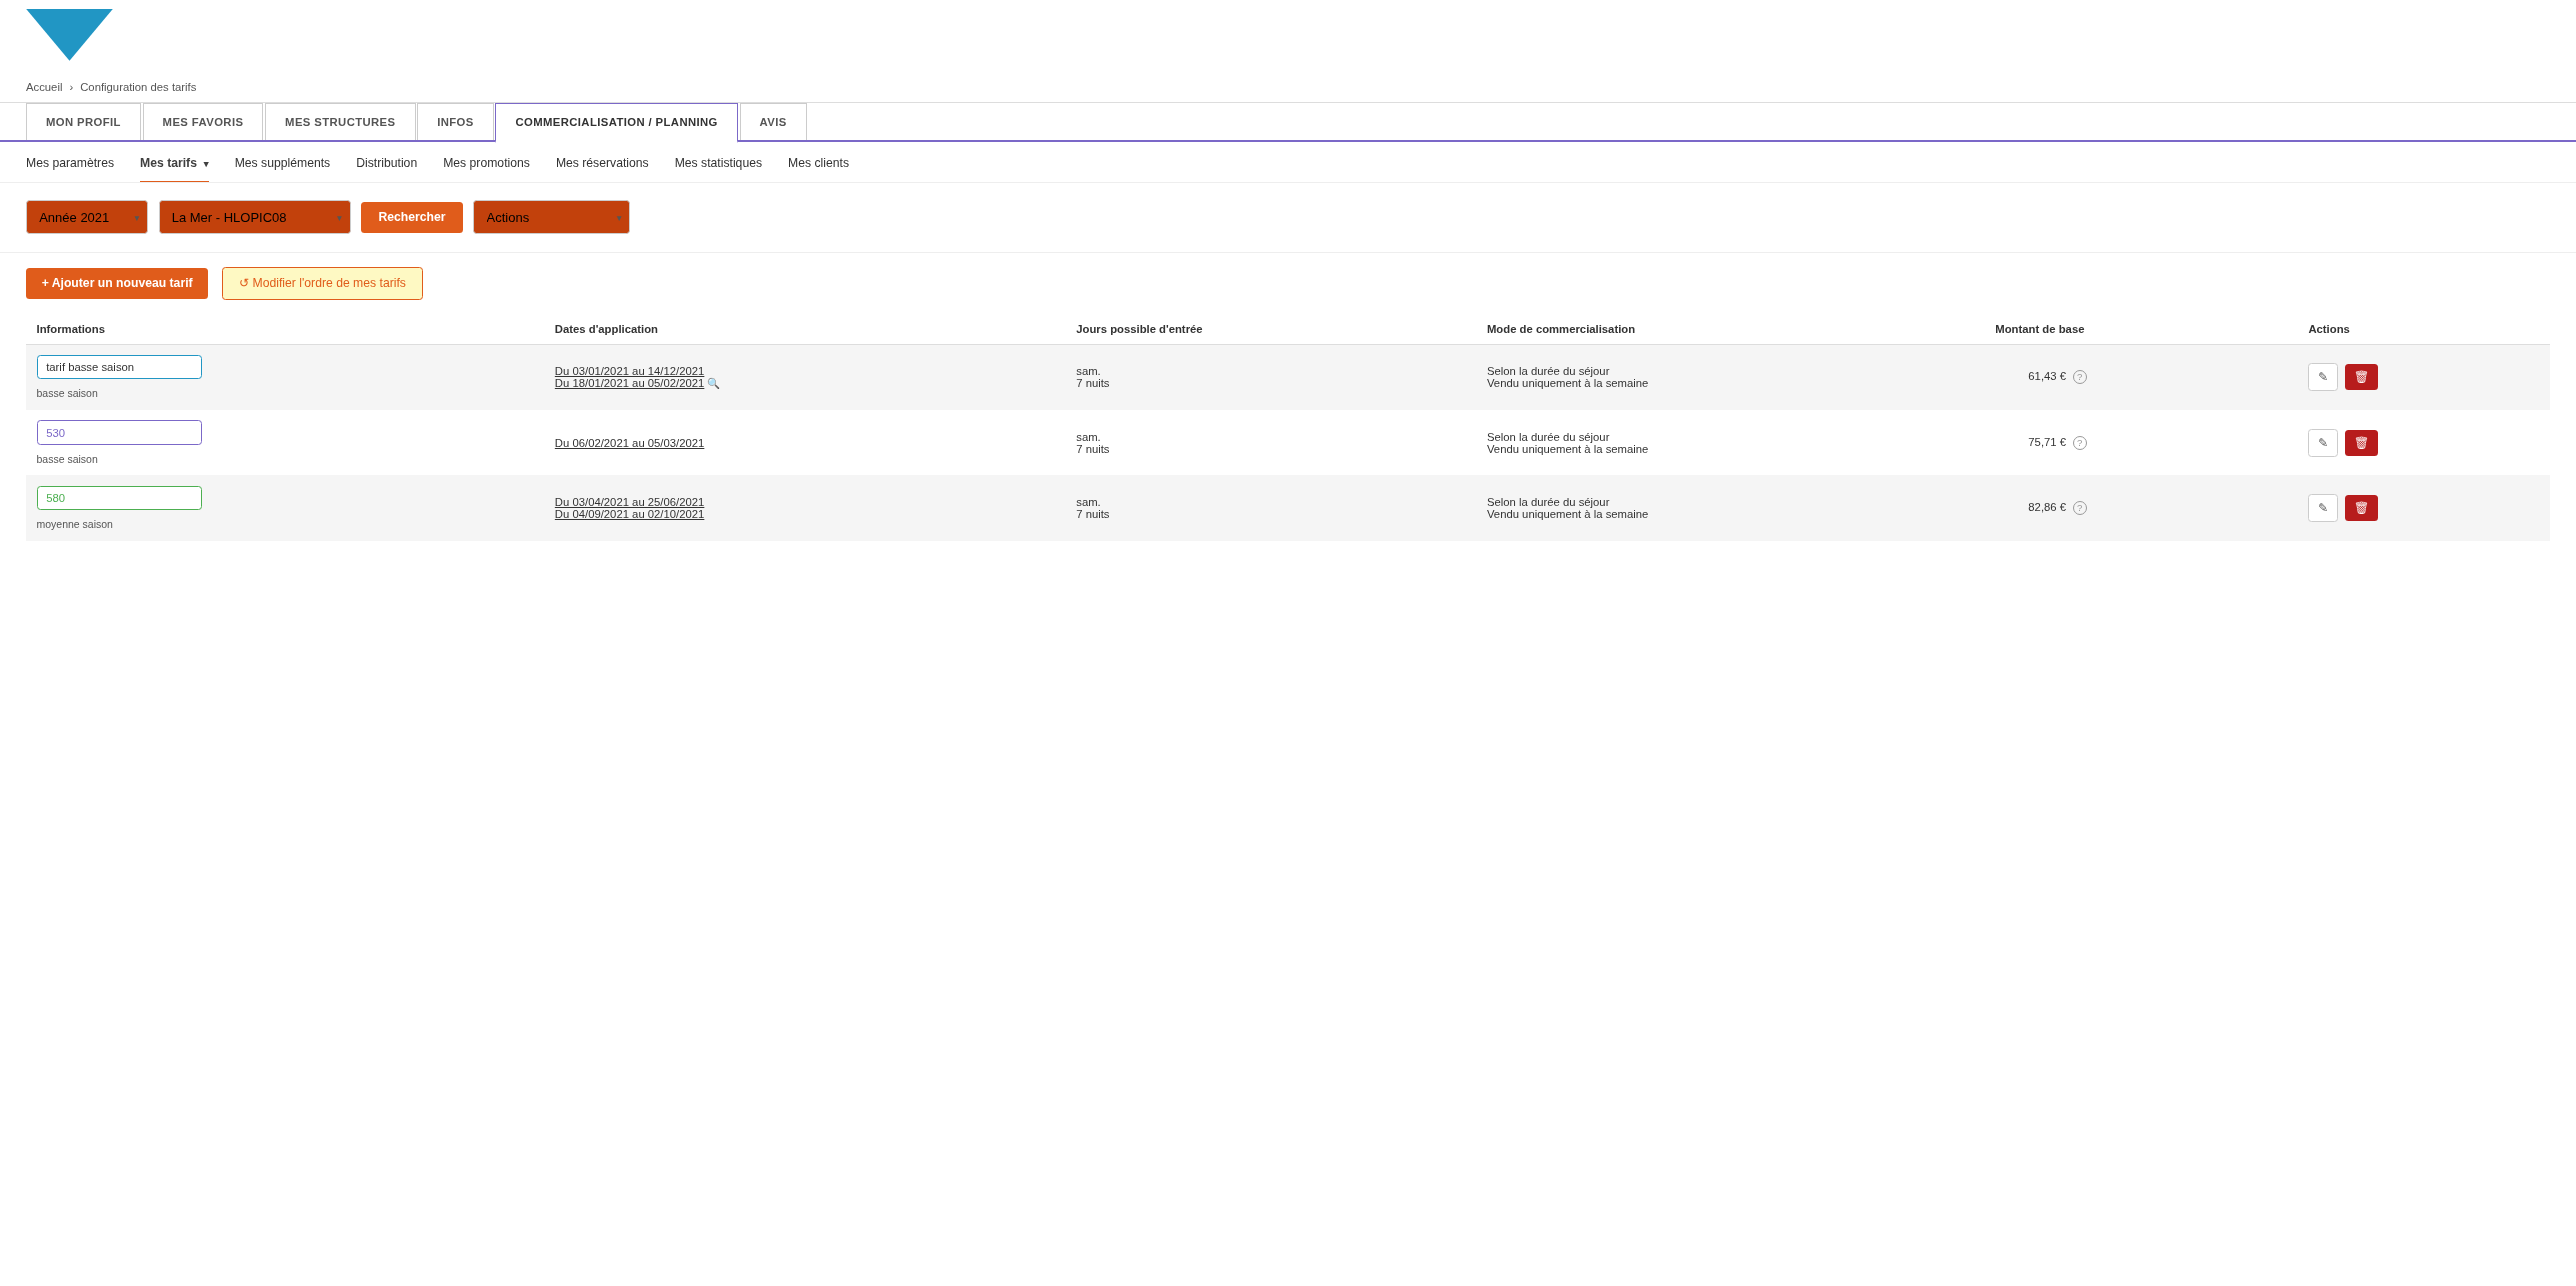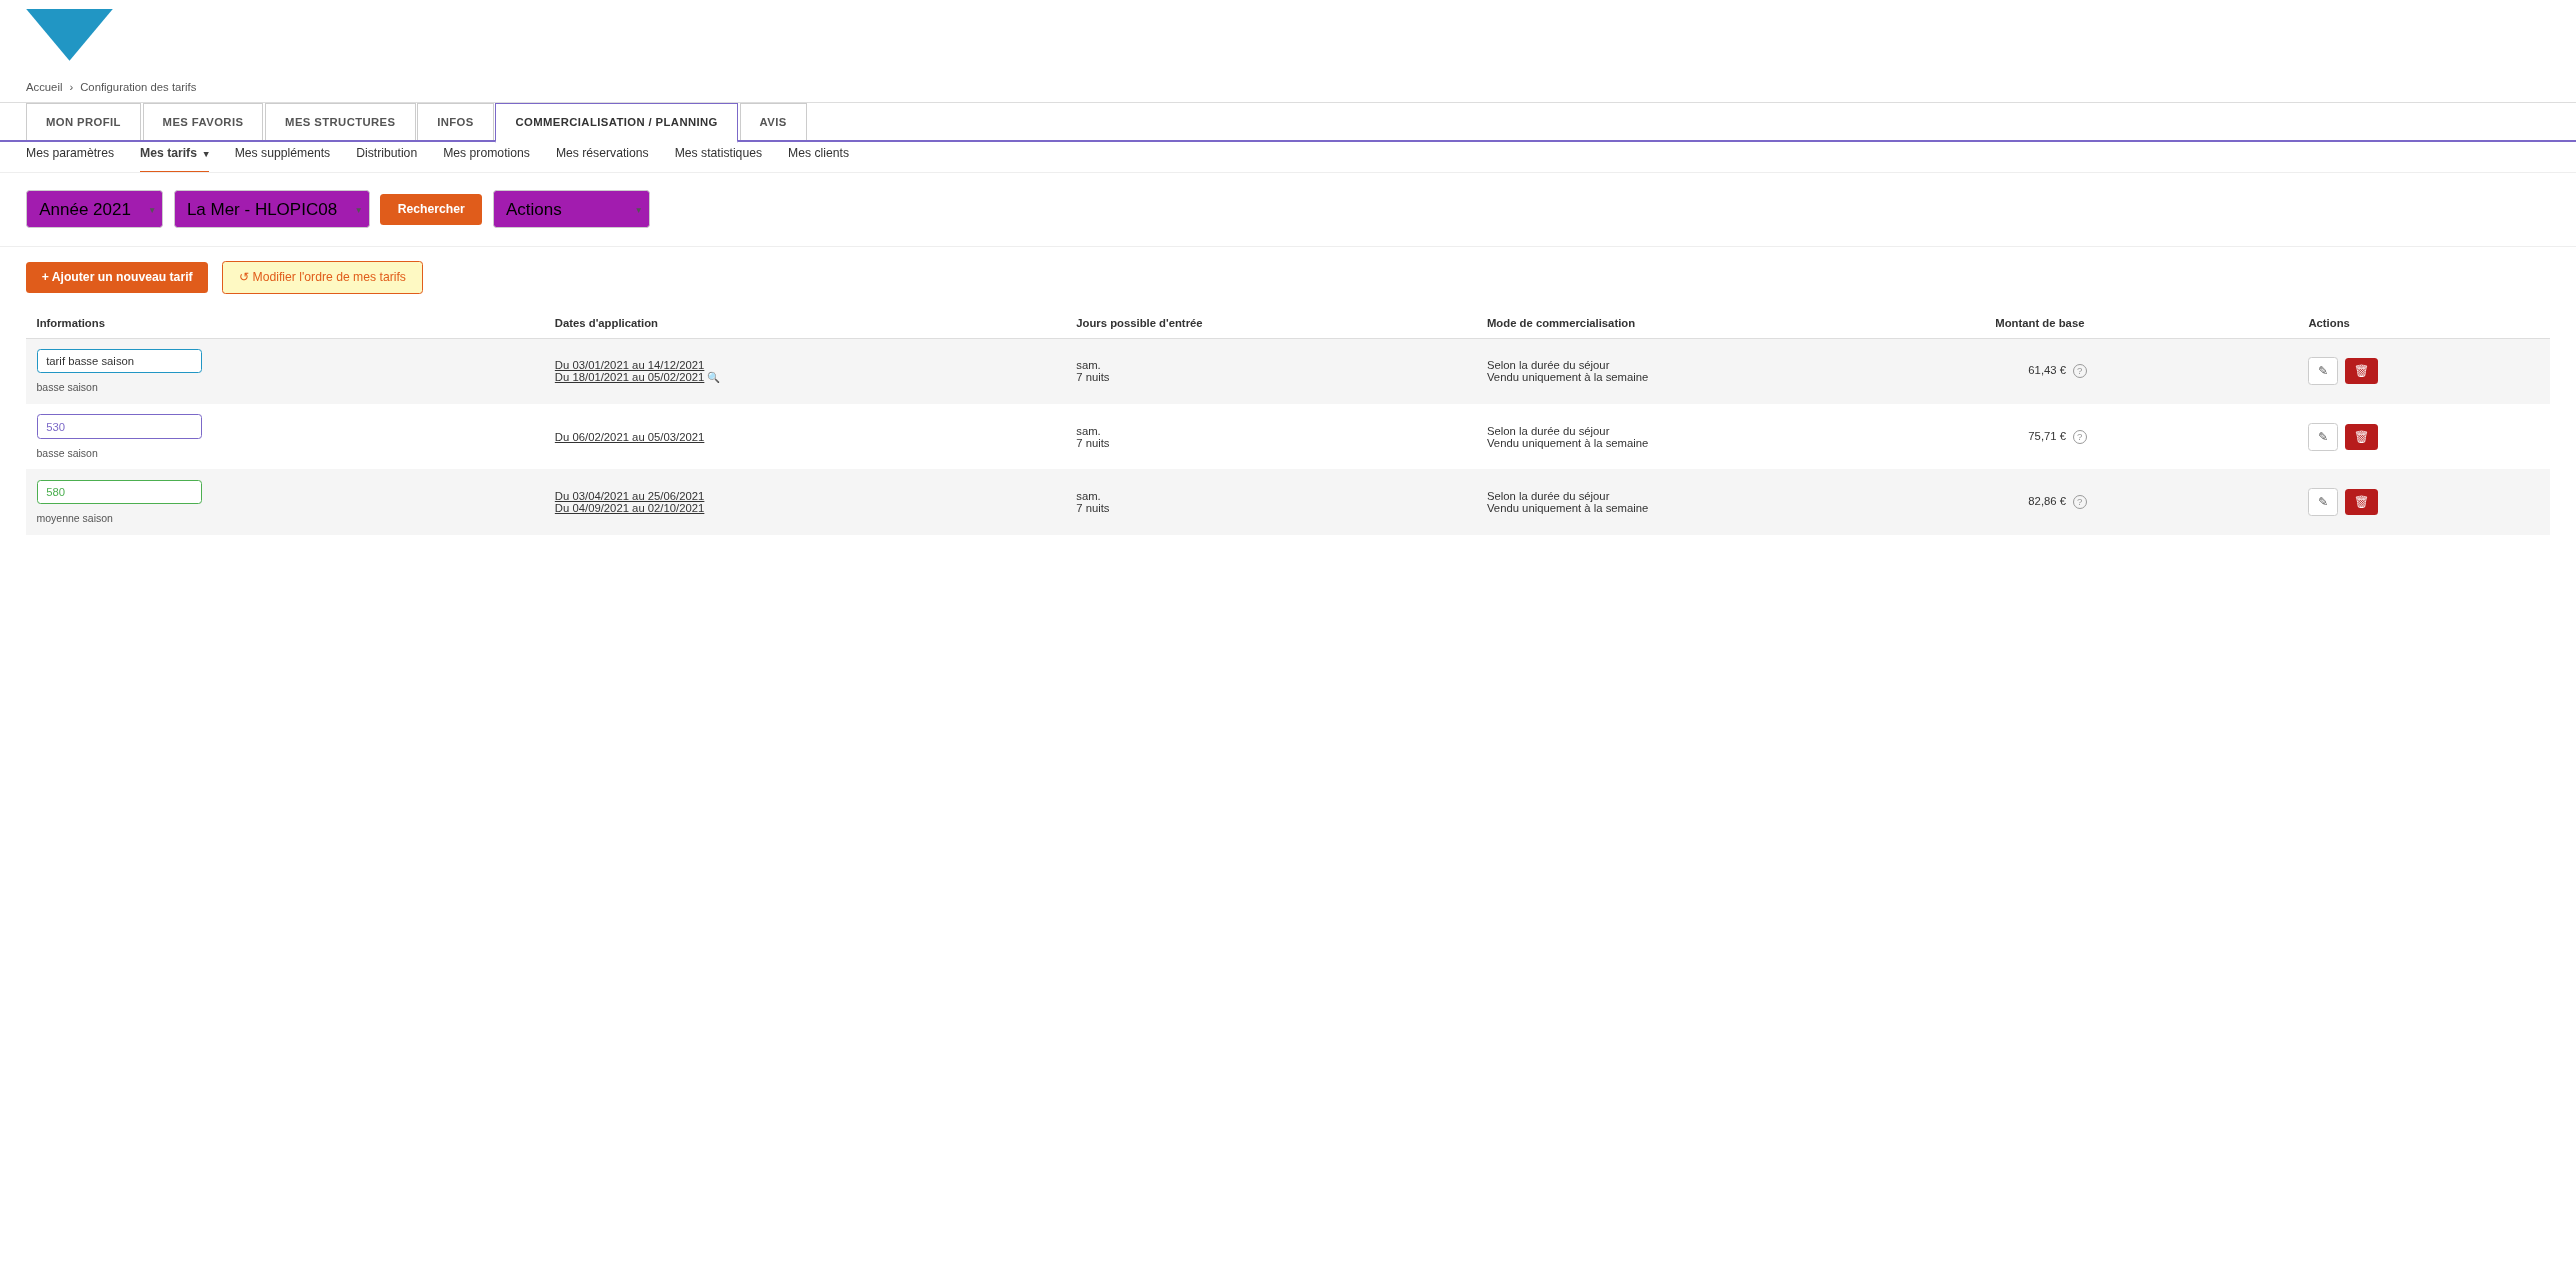--- a/index.html
+++ b/index.html
@@ -50,21 +50,21 @@
       color: #333;
       border-color: #7b68c8;
       border-bottom: 2.6px solid #fff;
       margin-bottom: -2.6px;
       z-index: 1;
       position: relative;
     }
 
     .sub-tabs {
       display: flex;
-      padding: 4px 26px 0;
+      padding: 14px 26px 0;
       gap: 26px;
       border-bottom: 0.9px solid #eee;
     }
     .sub-tab {
       font-size: 12.2px;
       cursor: pointer;
       color: #333;
       padding-bottom: 10.5px;
       font-weight: 400;
     }
@@ -85,22 +85,22 @@
     .filter-select-wrapper {
       position: relative;
       display: inline-flex;
       align-items: center;
     }
     .filter-select-wrapper select {
       appearance: none;
       border: 0.9px solid #ccc;
       padding: 8.7px 31px 8.7px 12.2px;
       border-radius: 3.5px;
-      font-size: 17px;
-      background: #a21caf;
+      font-size: 13px;
+      background: #c2410c;
       cursor: pointer;
       min-width: 122px;
     }
     .filter-select-wrapper .chevron {
       position: absolute;
       right: 8.7px;
       pointer-events: none;
       font-size: 9.6px;
       color: #555;
     }

